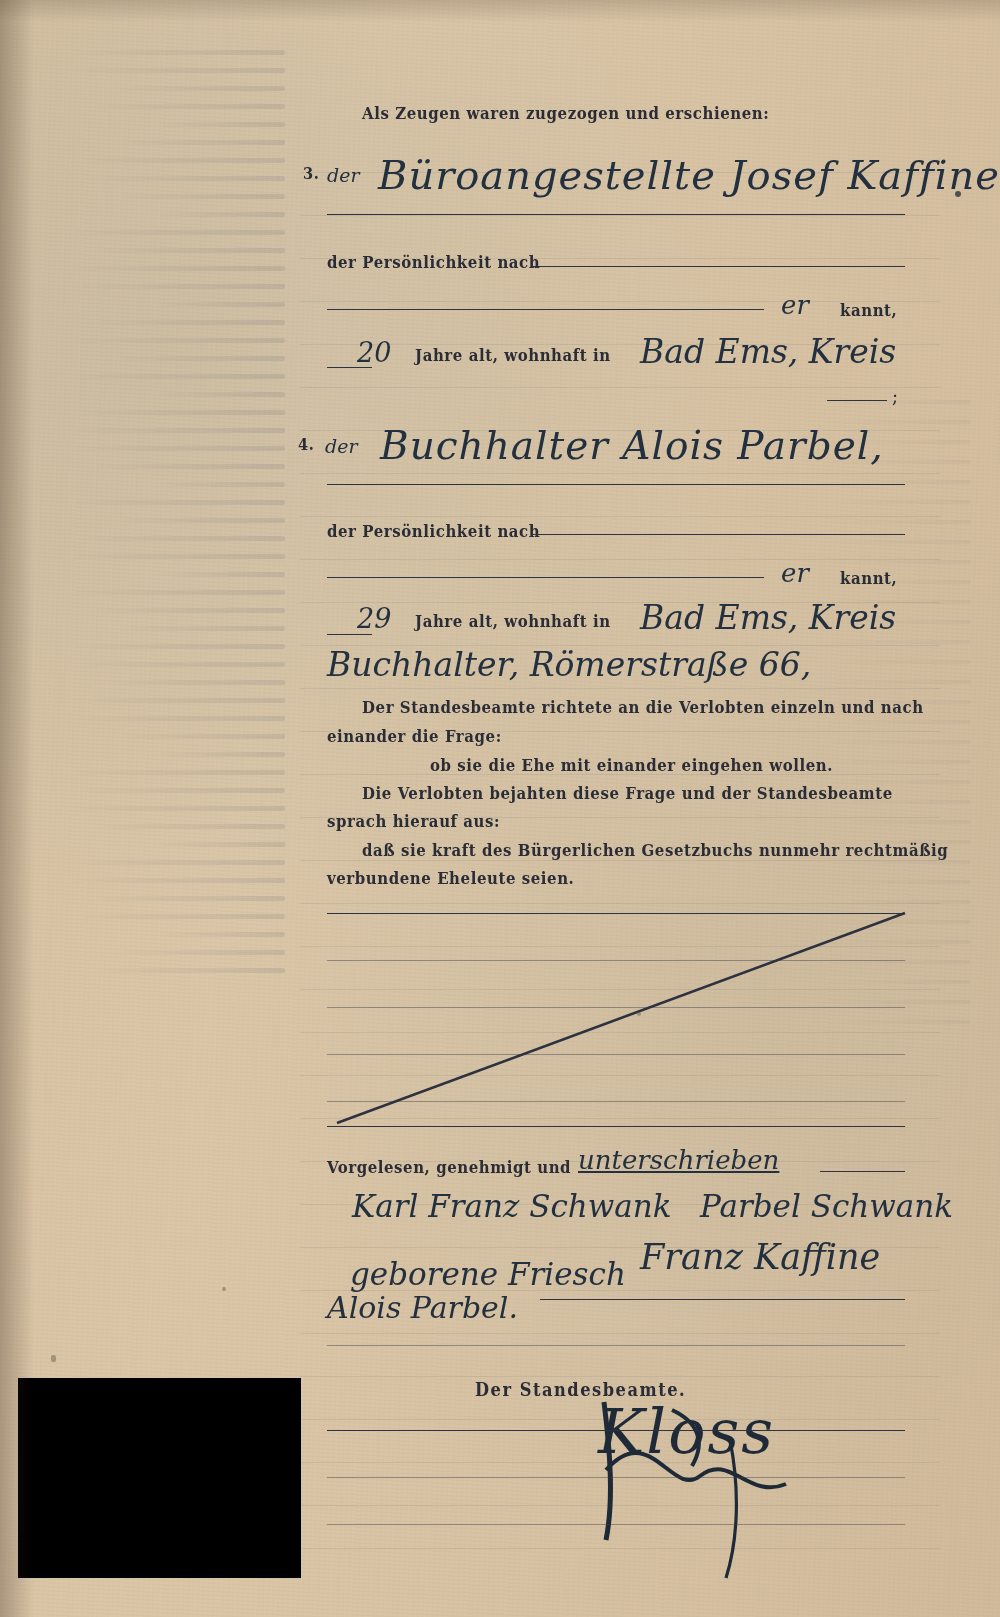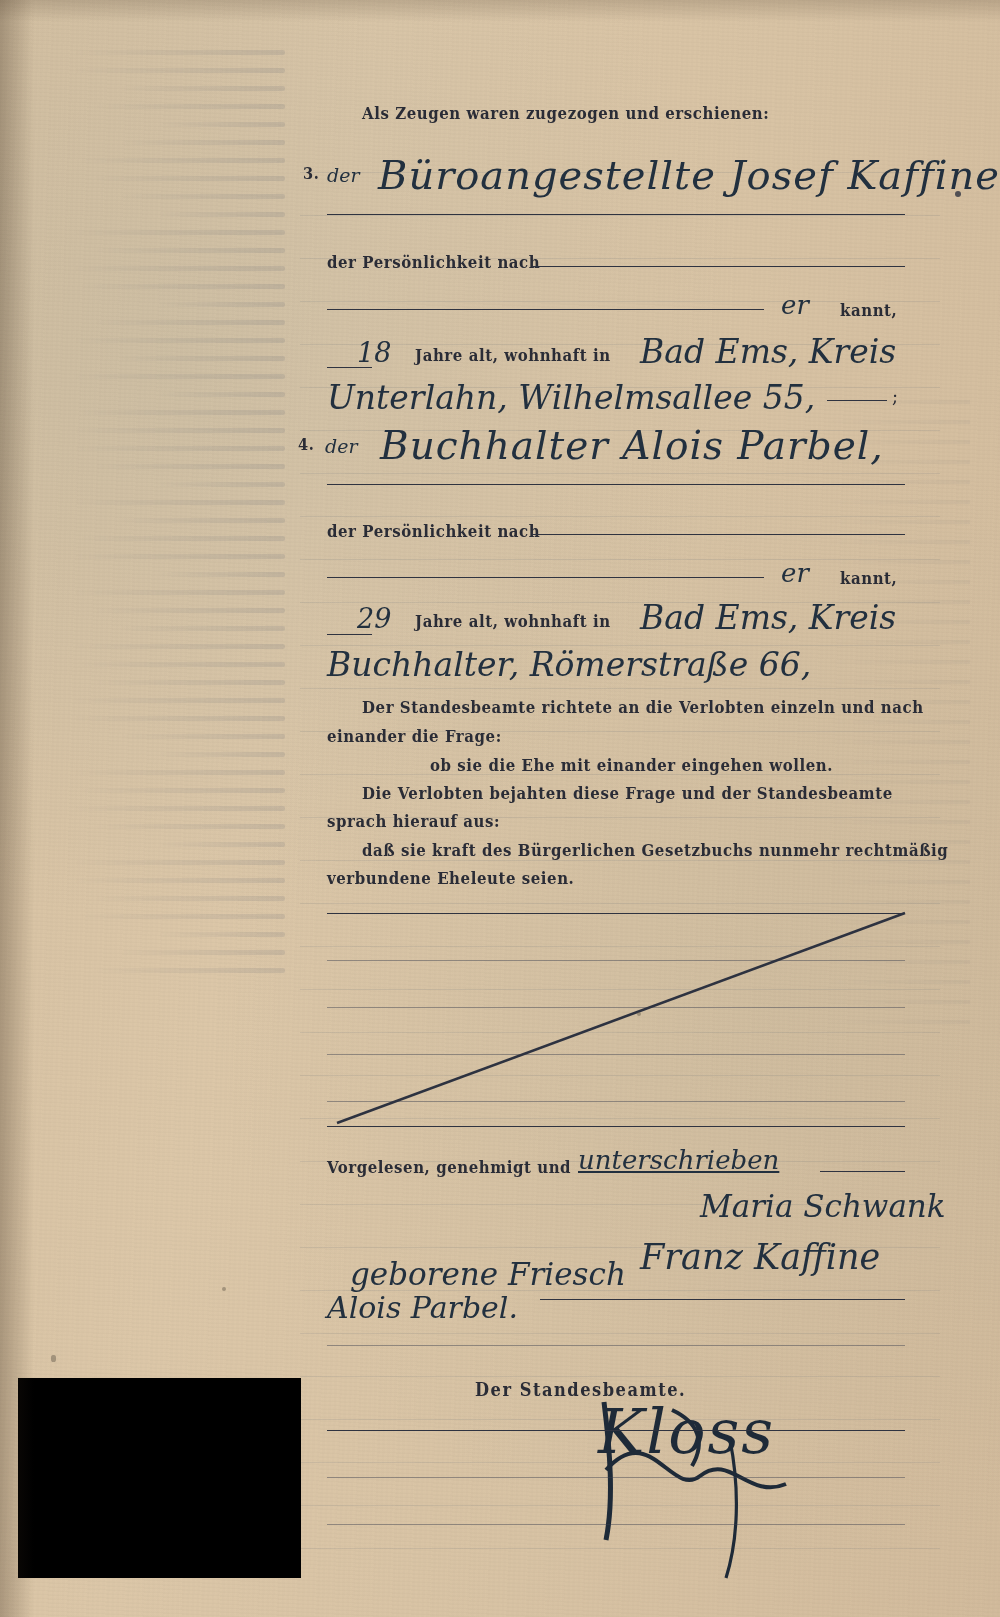--- a/index.html
+++ b/index.html
@@ -254,26 +254,25 @@
   <div class="hand" style="left:378px; top:152px; font-size:40px; letter-spacing:1px;">Büroangestellte Josef Kaffine,</div>
   <div class="rule" style="left:327px; top:214px; width:578px;"></div>
 
   <div class="printed fraktur" style="left:327px; top:252px; font-size:17.5px;">der Persönlichkeit nach</div>
   <div class="rule" style="left:533px; top:266px; width:372px;"></div>
 
   <div class="rule" style="left:327px; top:309px; width:437px;"></div>
   <div class="hand" style="left:781px; top:290px; font-size:26px;">er</div>
   <div class="printed fraktur" style="left:840px; top:300px; font-size:17.5px;">kannt,</div>
 
-  <div class="hand" style="left:357px; top:337px; font-size:27px;">18</div>
+  <div class="hand" style="left:357px; top:337px; font-size:27px;">20</div>
   <div class="printed fraktur" style="left:415px; top:345px; font-size:17.5px;">Jahre alt, wohnhaft in</div>
   <div class="rule" style="left:327px; top:367px; width:45px; border-bottom-width:1.2px;"></div>
   <div class="hand" style="left:640px; top:332px; font-size:33px;">Bad Ems, Kreis</div>
 
-  <div class="hand" style="left:327px; top:378px; font-size:33px;">Unterlahn, Wilhelmsallee 55,</div>
   <div class="rule" style="left:827px; top:400px; width:60px;"></div>
   <div class="printed" style="left:892px; top:386px; font-size:18px;">;</div>
 
   <div class="printed fraktur" style="left:298px; top:434px; font-size:17px;">4.</div>
   <div class="hand" style="left:325px; top:435px; font-size:19px;">der</div>
   <div class="hand" style="left:380px; top:423px; font-size:39px; letter-spacing:1px;">Buchhalter Alois Parbel,</div>
   <div class="rule" style="left:327px; top:484px; width:578px;"></div>
 
   <div class="printed fraktur" style="left:327px; top:521px; font-size:17.5px;">der Persönlichkeit nach</div>
   <div class="rule" style="left:533px; top:534px; width:372px;"></div>
@@ -305,21 +304,22 @@
   <div class="rule" style="left:327px; top:1126px; width:578px;"></div>
 
   <svg class="diag" width="600" height="230" style="left:327px; top:905px;">
     <line x1="10" y1="218" x2="578" y2="8" stroke="#2d3240" stroke-width="2.6"></line>
   </svg>
 
   <div class="printed fraktur" style="left:327px; top:1157px; font-size:17.5px;">Vorgelesen, genehmigt und</div>
   <div class="hand" style="left:578px; top:1145px; font-size:26px;text-decoration:underline;">unterschrieben</div>
   <div class="rule" style="left:820px; top:1171px; width:85px;"></div>
 
-  <div class="hand" style="left:700px; top:1188px; font-size:31px;">Maria Schwank</div>
+  <div class="hand" style="left:352px; top:1188px; font-size:31px;">Karl Franz Schwank</div>
+  <div class="hand" style="left:700px; top:1188px; font-size:31px;">Parbel Schwank</div>
   <div class="hand" style="left:350px; top:1256px; font-size:31px;">geborene Friesch</div>
   <div class="hand" style="left:640px; top:1237px; font-size:35px;">Franz Kaffine</div>
   <div class="hand" style="left:327px; top:1290px; font-size:30px;">Alois Parbel.</div>
   <div class="rule" style="left:540px; top:1299px; width:365px;"></div>
   <div class="thinrule" style="left:327px; top:1345px; width:578px; opacity:0.45;"></div>
 
   <div class="printed fraktur" style="left:475px; top:1378px; font-size:19px; letter-spacing:1.6px;">Der Standesbeamte.</div>
 
   <div class="hand" style="left:598px; top:1395px; font-size:62px; letter-spacing:2px; color:#1e2a38;">Kloss</div>
   <svg class="diag" width="340" height="200" style="left:580px; top:1380px;">

